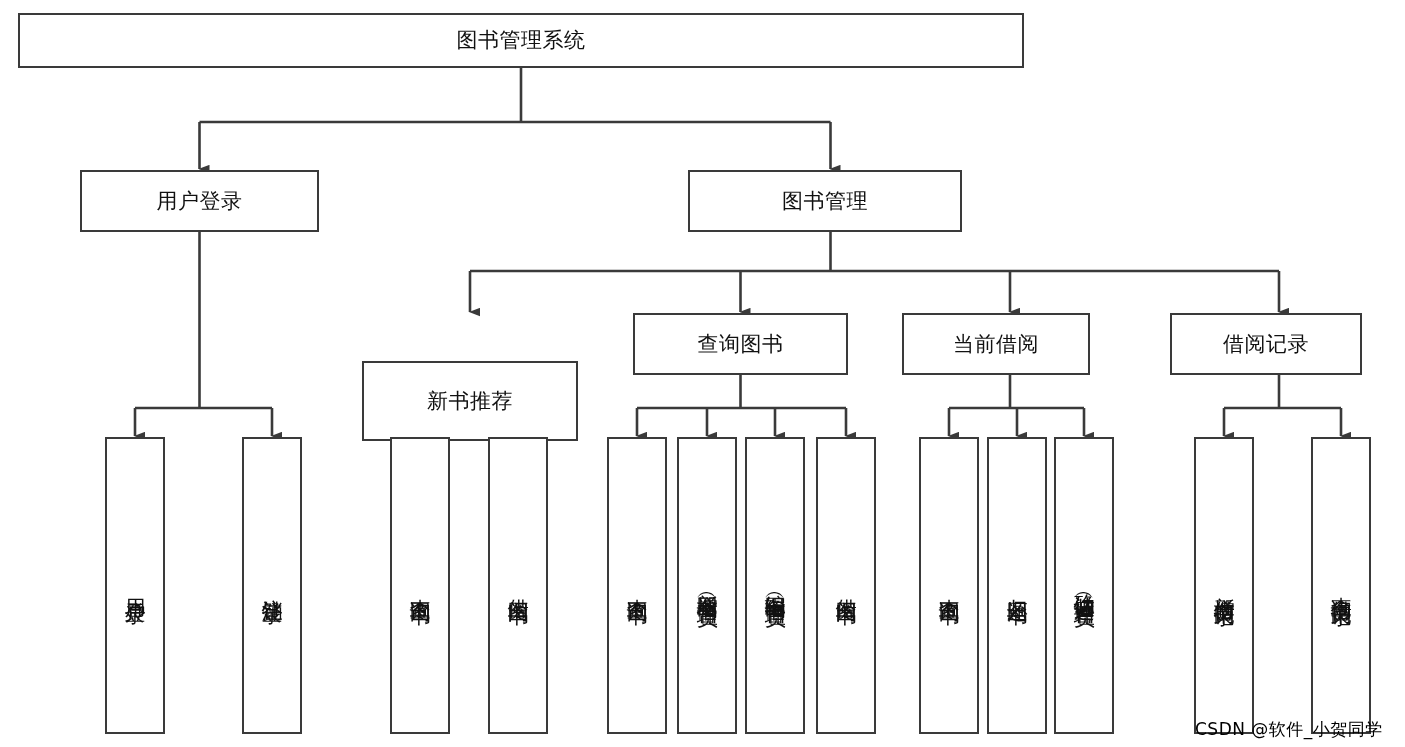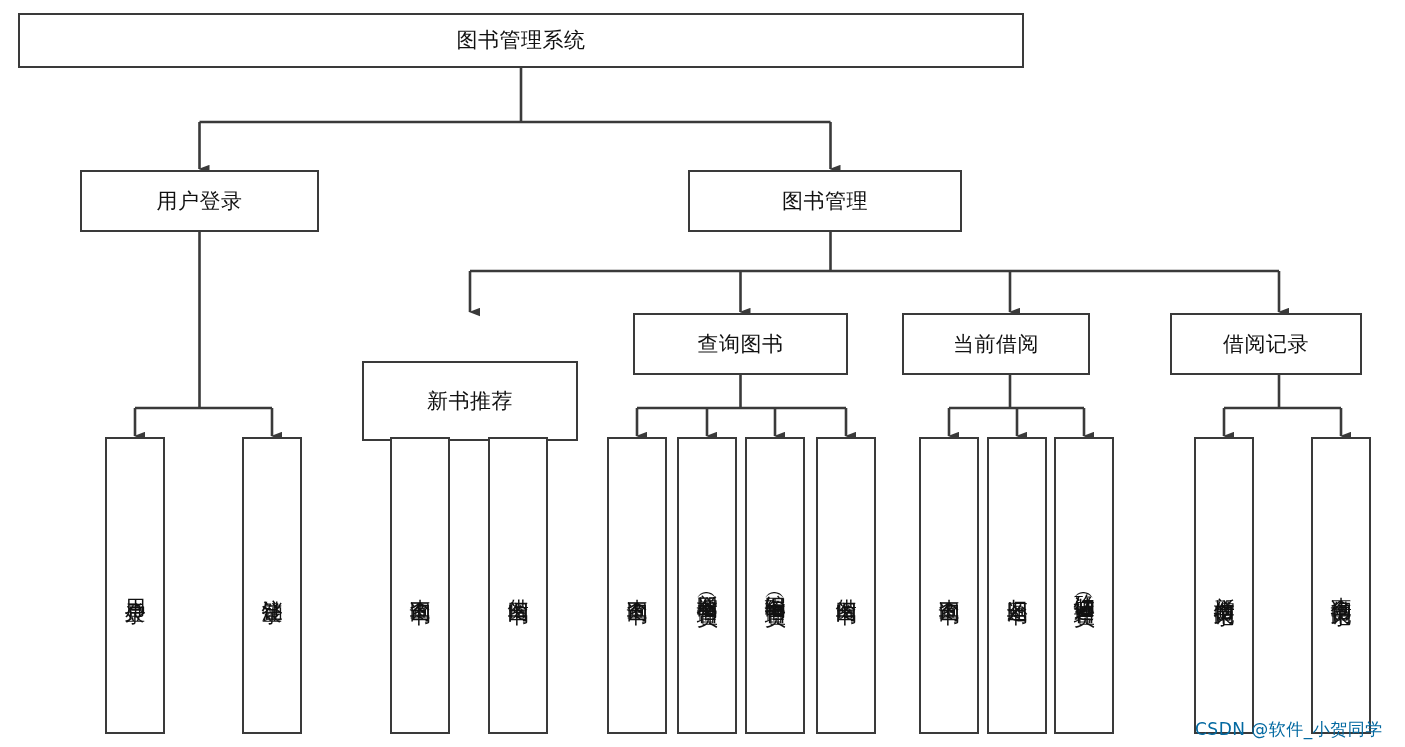--- a/index.html
+++ b/index.html
@@ -48,21 +48,21 @@
     font-size: 21px;
     letter-spacing: 2px;
     padding: 6px 0;
   }
   .node.vertical > span {
     display: block;
     white-space: nowrap;
   }
   .watermark {
     position: absolute;
-    color: #0369a1;
+    color: #000000;
     font-size: 17px;
     white-space: nowrap;
     letter-spacing: 0.5px;
   }
 </style>
 </head>
 <body>
 
 <div id="canvas">
 

